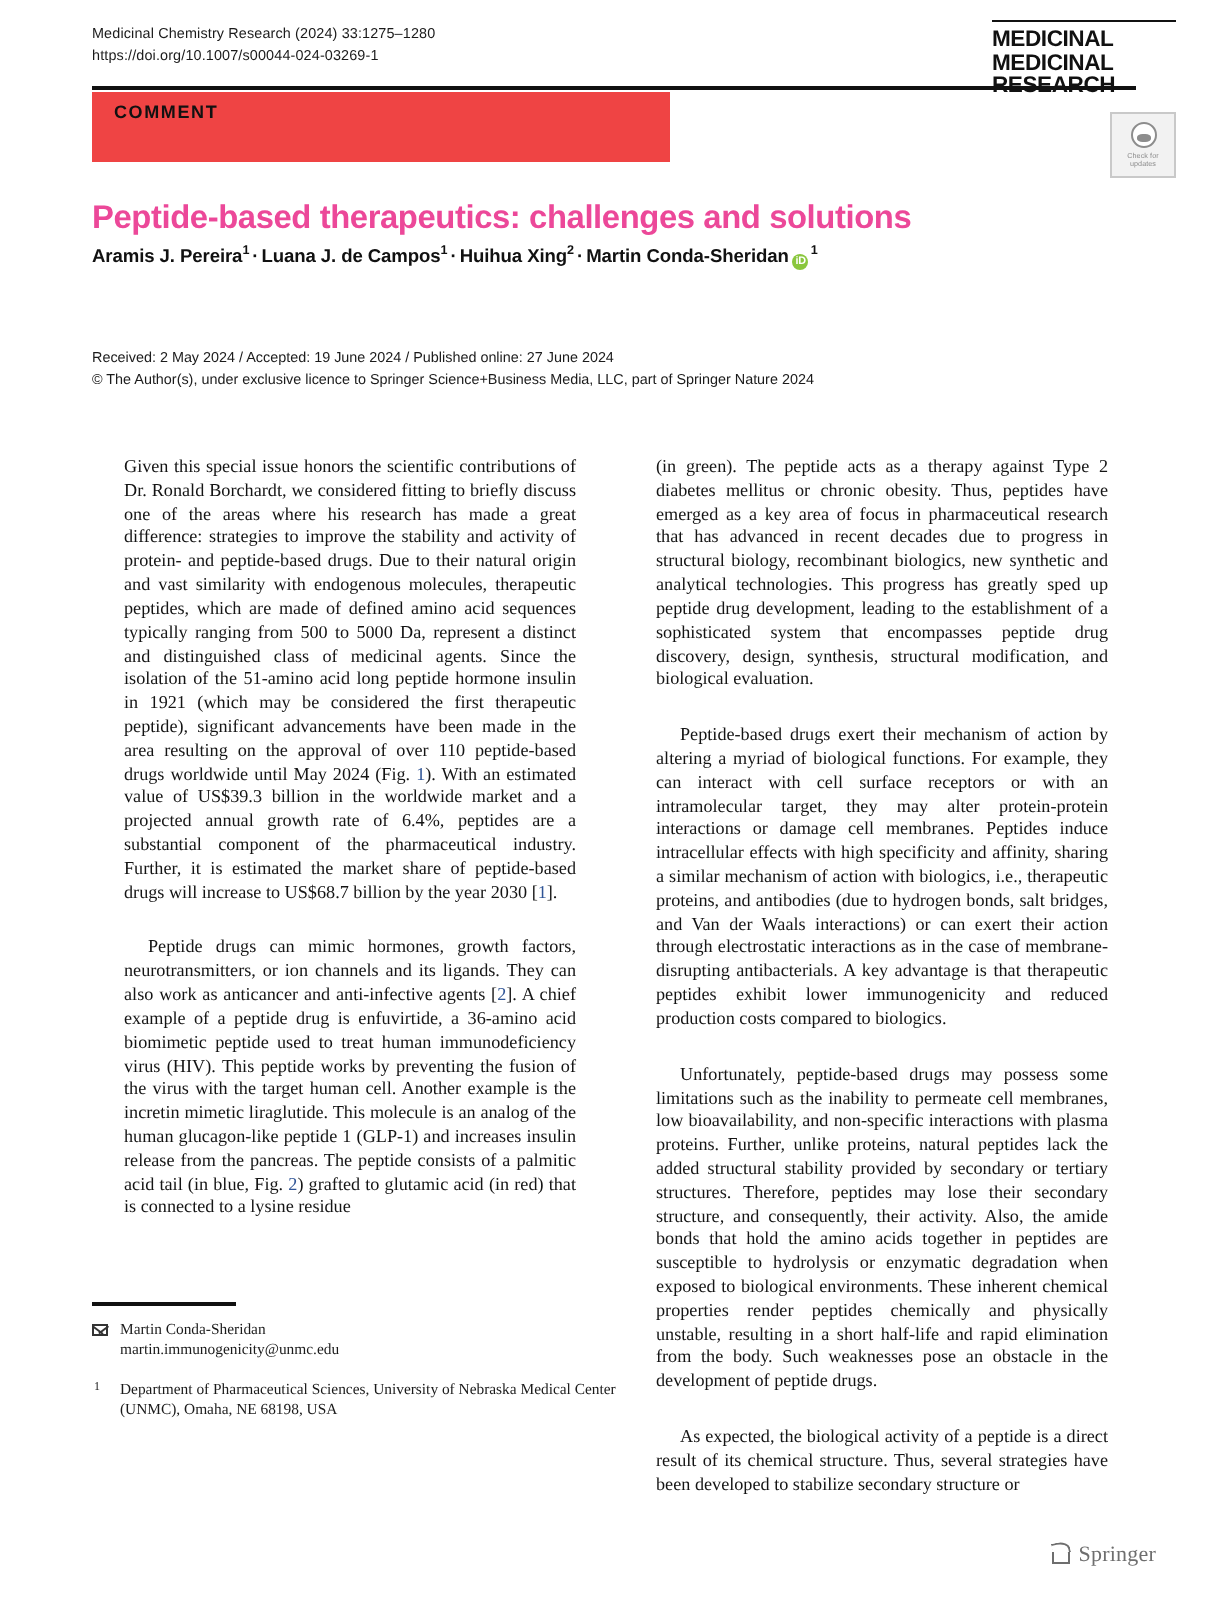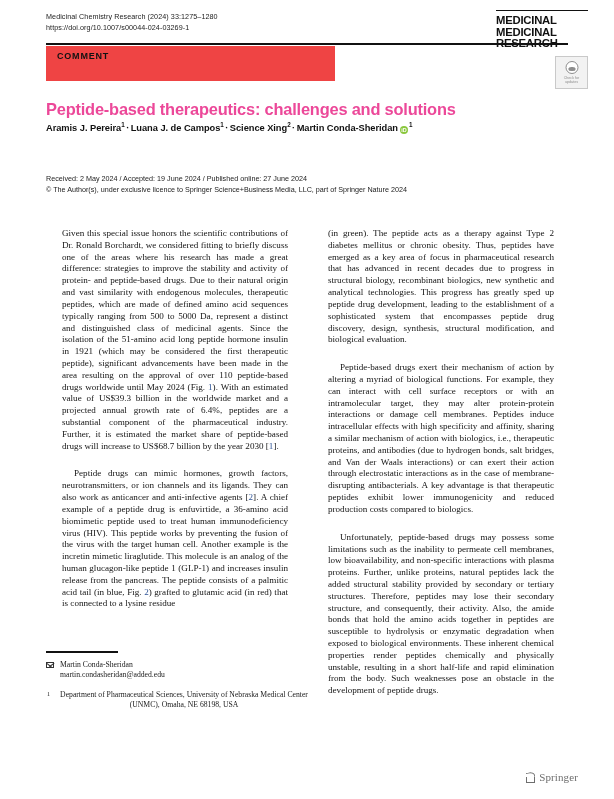--- a/index.html
+++ b/index.html
@@ -256,21 +256,20 @@
     height: 0.8px;
     background: #333;
   }
   .fn-corr .env:before { left: -0.1px; transform-origin: left top;  transform: rotate(37deg); }
   .fn-corr .env:after  { right: -0.1px; transform-origin: right top; transform: rotate(-37deg); }
 
   .fn-aff {
     position: relative;
     padding-left: 14px;
     margin-bottom: 7px;
-    text-align: center;
   }
   .fn-aff .marker {
     position: absolute;
     left: 1px;
     top: -1px;
     font-size: 6px;
     color: #1a1a1a;
   }
 
   
@@ -341,45 +340,46 @@
     <div class="cm-circle"></div>
     <div class="cm-text">
       <div>Check for</div>
       <div>updates</div>
     </div>
   </div>
 
   <h1 class="title">Peptide-based therapeutics: challenges and solutions</h1>
 
   <div class="authors">
-    <span><span>Aramis J. Pereira</span><sup>1</sup></span><span class="sep">·</span><span><span>Luana J. de Campos</span><sup>1</sup></span><span class="sep">·</span><span><span>Science Xing</span><sup>2</sup></span><span class="sep">·</span><span><span>Martin Conda-Sheridan</span><span class="orcid">iD</span><sup>1</sup></span>
+    <span><span>Aramis J. Pereira</span><sup>1</sup></span><span class="sep">·</span><span><span>Luana J. de Campos</span><sup>1</sup></span><span class="sep">·</span><span><span>Huihua Xing</span><sup>2</sup></span><span class="sep">·</span><span><span>Martin Conda-Sheridan</span><span class="orcid">iD</span><sup>1</sup></span>
   </div>
 
   <div class="pubdates">
     <div>Received: 2 May 2024 / Accepted: 19 June 2024 / Published online: 27 June 2024</div>
     <div>© The Author(s), under exclusive licence to Springer Science+Business Media, LLC, part of Springer Nature 2024</div>
   </div>
 
   <div class="col col-left">
     <p><span>Given this special issue honors the scientific contributions of Dr. Ronald Borchardt, we considered fitting to briefly discuss one of the areas where his research has made a great difference: strategies to improve the stability and activity of protein- and peptide-based drugs. Due to their natural origin and vast similarity with endogenous molecules, therapeutic peptides, which are made of defined amino acid sequences typically ranging from 500 to 5000 Da, represent a distinct and distinguished class of medicinal agents. Since the isolation of the 51-amino acid long peptide hormone insulin in 1921 (which may be considered the first therapeutic peptide), significant advancements have been made in the area resulting on the approval of over 110 peptide-based drugs worldwide until May 2024 (Fig. </span><span class="lnk">1</span><span>). With an estimated value of US$39.3 billion in the worldwide market and a projected annual growth rate of 6.4%, peptides are a substantial component of the pharmaceutical industry. Further, it is estimated the market share of peptide-based drugs will increase to US$68.7 billion by the year 2030 [</span><span class="lnk">1</span><span>].</span></p>
     <p class="indent"><span>Peptide drugs can mimic hormones, growth factors, neurotransmitters, or ion channels and its ligands. They can also work as anticancer and anti-infective agents [</span><span class="lnk">2</span><span>]. A chief example of a peptide drug is enfuvirtide, a 36-amino acid biomimetic peptide used to treat human immunodeficiency virus (HIV). This peptide works by preventing the fusion of the virus with the target human cell. Another example is the incretin mimetic liraglutide. This molecule is an analog of the human glucagon-like peptide 1 (GLP-1) and increases insulin release from the pancreas. The peptide consists of a palmitic acid tail (in blue, Fig. </span><span class="lnk">2</span><span>) grafted to glutamic acid (in red) that is connected to a lysine residue</span></p>
   </div>
 
   <div class="col col-right">
     <p>(in green). The peptide acts as a therapy against Type 2 diabetes mellitus or chronic obesity. Thus, peptides have emerged as a key area of focus in pharmaceutical research that has advanced in recent decades due to progress in structural biology, recombinant biologics, new synthetic and analytical technologies. This progress has greatly sped up peptide drug development, leading to the establishment of a sophisticated system that encompasses peptide drug discovery, design, synthesis, structural modification, and biological evaluation.</p>
     <p class="indent">Peptide-based drugs exert their mechanism of action by altering a myriad of biological functions. For example, they can interact with cell surface receptors or with an intramolecular target, they may alter protein-protein interactions or damage cell membranes. Peptides induce intracellular effects with high specificity and affinity, sharing a similar mechanism of action with biologics, i.e., therapeutic proteins, and antibodies (due to hydrogen bonds, salt bridges, and Van der Waals interactions) or can exert their action through electrostatic interactions as in the case of membrane-disrupting antibacterials. A key advantage is that therapeutic peptides exhibit lower immunogenicity and reduced production costs compared to biologics.</p>
     <p class="indent">Unfortunately, peptide-based drugs may possess some limitations such as the inability to permeate cell membranes, low bioavailability, and non-specific interactions with plasma proteins. Further, unlike proteins, natural peptides lack the added structural stability provided by secondary or tertiary structures. Therefore, peptides may lose their secondary structure, and consequently, their activity. Also, the amide bonds that hold the amino acids together in peptides are susceptible to hydrolysis or enzymatic degradation when exposed to biological environments. These inherent chemical properties render peptides chemically and physically unstable, resulting in a short half-life and rapid elimination from the body. Such weaknesses pose an obstacle in the development of peptide drugs.</p>
+    <p class="indent">As expected, the biological activity of a peptide is a direct result of its chemical structure. Thus, several strategies have been developed to stabilize secondary structure or</p>
   </div>
 
   <div class="footnote-rule"></div>
   <div class="footnotes">
     <div class="fn-corr">
       <span class="env"></span>
       <div>Martin Conda-Sheridan</div>
-      <div>martin.condasheridan@added.edu</div>
+      <div>martin.immunogenicity@unmc.edu</div>
     </div>
     <div class="fn-aff">
       <span class="marker">1</span>
       <span>Department of Pharmaceutical Sciences, University of Nebraska Medical Center (UNMC), Omaha, NE 68198, USA</span>
     </div>
   </div>
 
   <div class="springer">
     <span class="mark">
       <span class="wing"></span>

